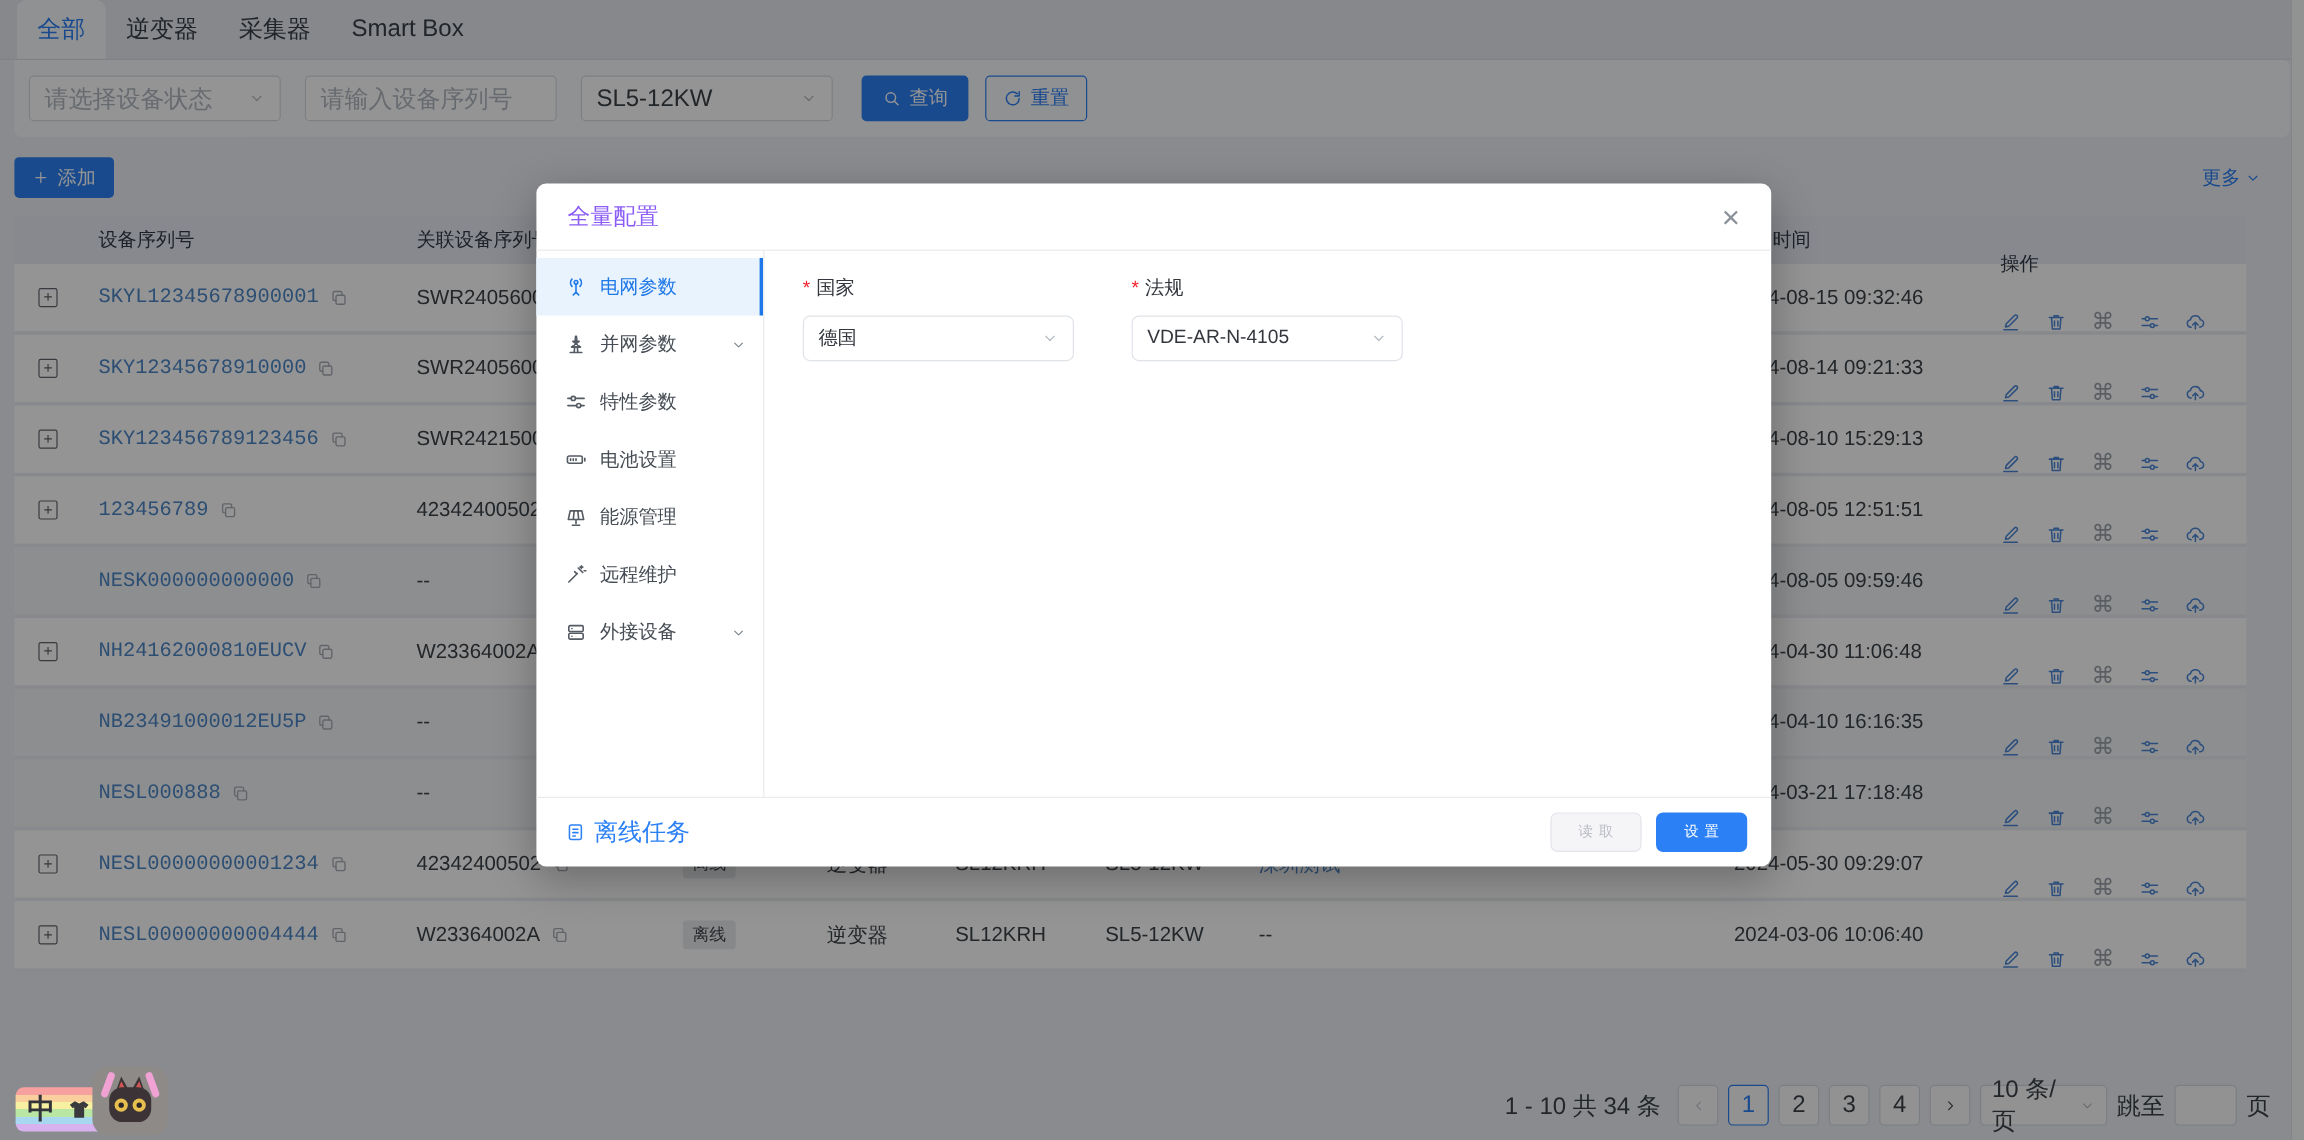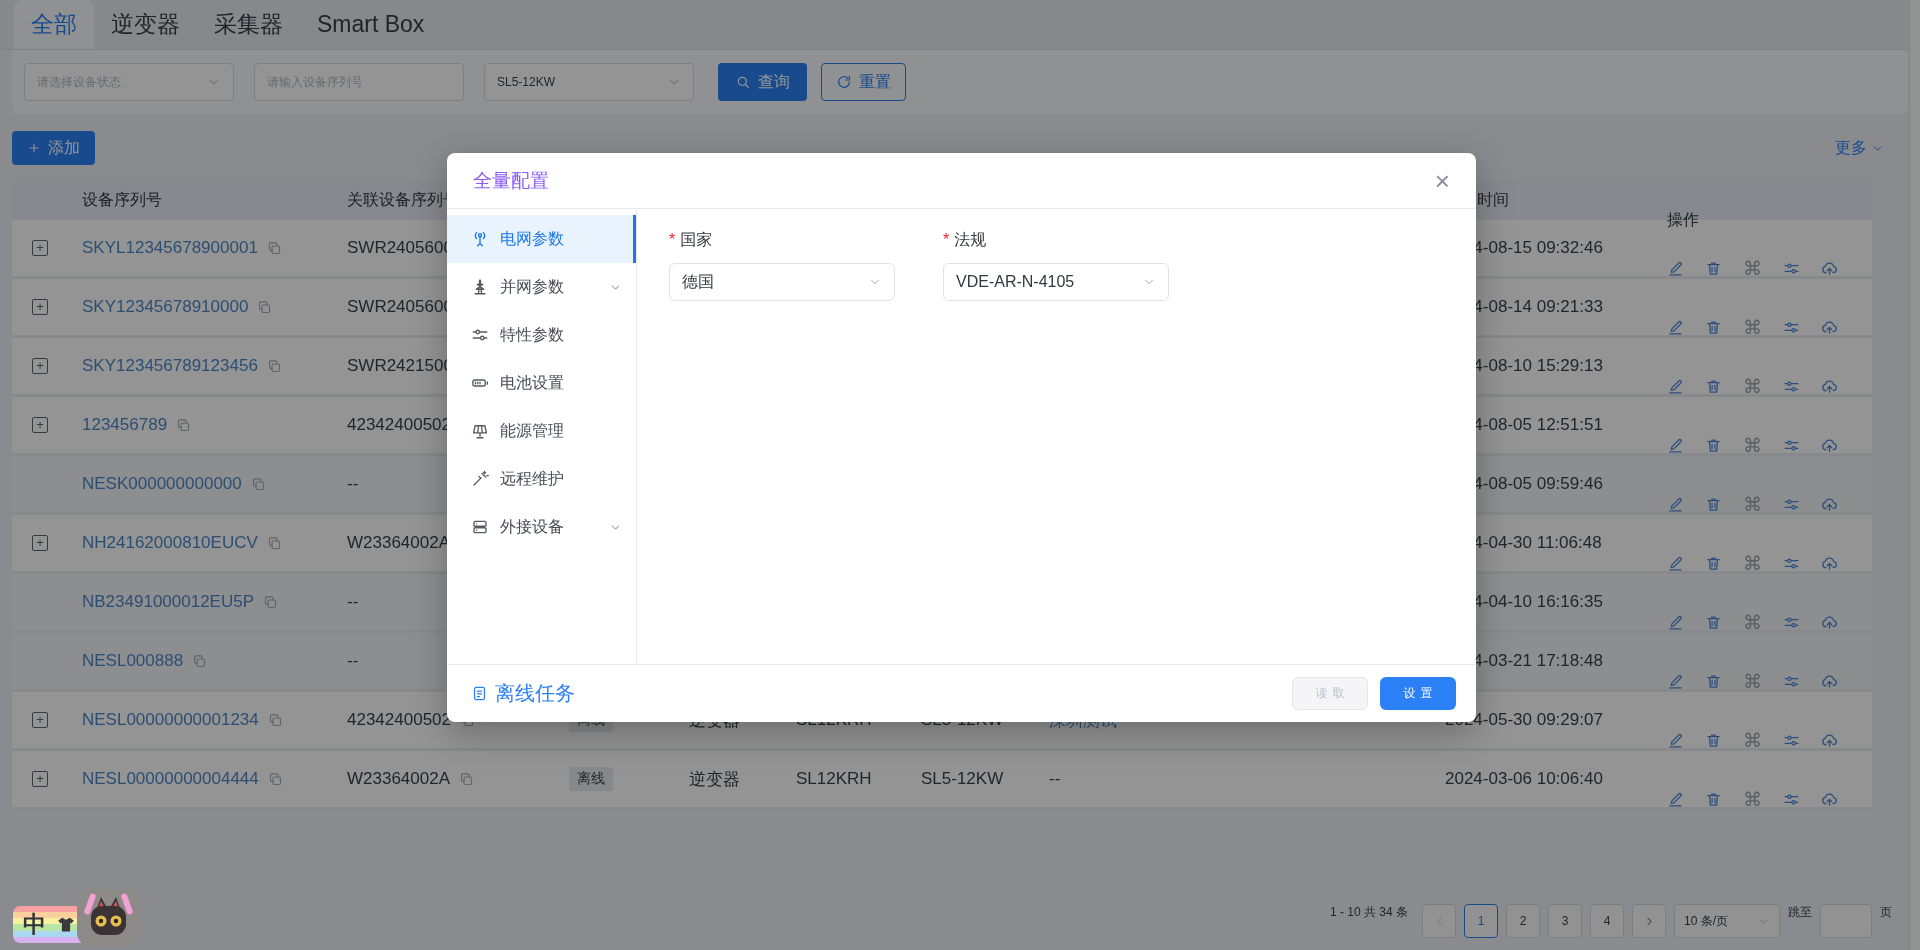--- a/index.html
+++ b/index.html
@@ -12,27 +12,27 @@
   }
   .icon { display:inline-flex; }
   .icon svg { width:100%; height:100%; stroke:currentColor; fill:none;
               stroke-width:1.8; stroke-linecap:round; stroke-linejoin:round; }
 
   
   .page { position:absolute; inset:0; }
 
   .tabbar { height:50px; background:#e7eaef; border-bottom:1px solid #dde1e7;
             display:flex; align-items:stretch; padding-left:14px; }
-  .tab { display:flex; align-items:center; padding:0 17px; font-size:23px; color:#3a4048; cursor:pointer; }
+  .tab { display:flex; align-items:center; padding:0 17px; font-size:20px; color:#3a4048; cursor:pointer; }
   .tab.active { background:#f9fafc; color:#2b80f5; border-radius:8px 8px 0 0; }
 
   .filter-card { margin:0 12px; background:#f9fafc; border-radius:0 6px 6px 6px;
                  padding:13px 12px; display:flex; align-items:center; gap:20px; }
   .fld { height:38px; background:#fff; border:1px solid #d8dce2; border-radius:4px;
-         display:flex; align-items:center; padding:0 12px; font-size:12px; }
+         display:flex; align-items:center; padding:0 12px; font-size:20px; }
   .fld .ph { color:#b2b8c0; }
   .fld .val { color:#3c4248; }
   .fld.sel { justify-content:space-between; }
   .fld .chev { width:14px; height:14px; color:#b7bcc4; }
   .w210 { width:210px; }
   .btn { height:38px; border-radius:4px; display:inline-flex; align-items:center;
          justify-content:center; gap:7px; font-size:16px; cursor:pointer; border:none; }
   .btn .icon { width:16px; height:16px; }
   .btn-primary { background:#2b80f5; color:#fff; padding:0 17px; }
   .btn-outline { background:#f9fafc; color:#2b80f5; border:1px solid #2b80f5; padding:0 14px; }
@@ -44,41 +44,41 @@
   .more-link .chev { width:13px; height:13px; }
 
   
   .table-card { margin:0 48px 0 12px; }
   .tr, .thead { display:flex; align-items:center; }
   .thead { background:#e8edf4; height:40px; font-size:16px; color:#333a45; }
   .tr { background:#fff; height:59px; border-bottom:3px solid #e9ecf1; }
   .tr.shaded { background:#f3f5f8; }
   .td, .th { display:flex; align-items:center; }
   .col-expand { width:70px; padding-left:20px; }
-  .col-serial { width:265px; }
+  .col-serial { width:265px;font-family:Liberation Mono, monospace; }
   .col-related{ width:222px; }
   .col-status { width:120px; }
   .col-type   { width:107px; }
   .col-model  { width:125px; }
   .col-power  { width:128px; }
   .col-plant  { flex:1; }
   .col-created{ width:222px; }
   .col-actions{ width:205px; gap:21px;margin-top:41px; }
   .expand-box { width:16px; height:16px; border:1px solid #5f646b; border-radius:2px;
                 color:#5f646b; font-size:13px; line-height:14px; text-align:center; cursor:pointer; }
   .link { color:#4f87c7; text-decoration:none; cursor:pointer; font-size:17px; }
   .cell-text { font-size:17px; color:#3c4248; }
   .copy { width:15px; height:15px; color:#a7acb4; margin-left:9px; cursor:pointer; }
   .badge { background:#e9eaed; color:#42464d; border-radius:3px; padding:3px 8px; font-size:14px; }
   .act { width:17px; height:17px; color:#4c87d8; cursor:pointer; }
   .act-cmd { width:auto; height:auto; font-size:19px; line-height:17px; color:#9ba1a9; cursor:pointer; }
 
   
   .pagination { position:absolute; right:28px; bottom:12px; display:flex;
-                align-items:flex-start; gap:8px; font-size:12px; color:#3c4248; }
+                align-items:center; gap:8px; font-size:20px; color:#3c4248; }
   .pg-summary { margin-right:6px; }
   .pg-btn { min-width:34px; height:34px; background:#fbfcfe; border:1px solid #d4d9e0;
             border-radius:4px; display:flex; align-items:center; justify-content:center; cursor:pointer; }
   .pg-btn.active { color:#2b80f5; border-color:#2b80f5; }
   .pg-btn.disabled { color:#c3c7cd; cursor:default; }
   .pg-btn .chev { width:13px; height:13px; }
   .pg-size { width:106px; height:34px; background:#fbfcfe; border:1px solid #d4d9e0; border-radius:4px;
              display:flex; align-items:center; justify-content:space-between; padding:0 9px; cursor:pointer; }
   .pg-size .chev { width:13px; height:13px; color:#b7bcc4; }
   .pg-jump-input { width:52px; height:34px; background:#fbfcfe; border:1px solid #d4d9e0; border-radius:4px; }

